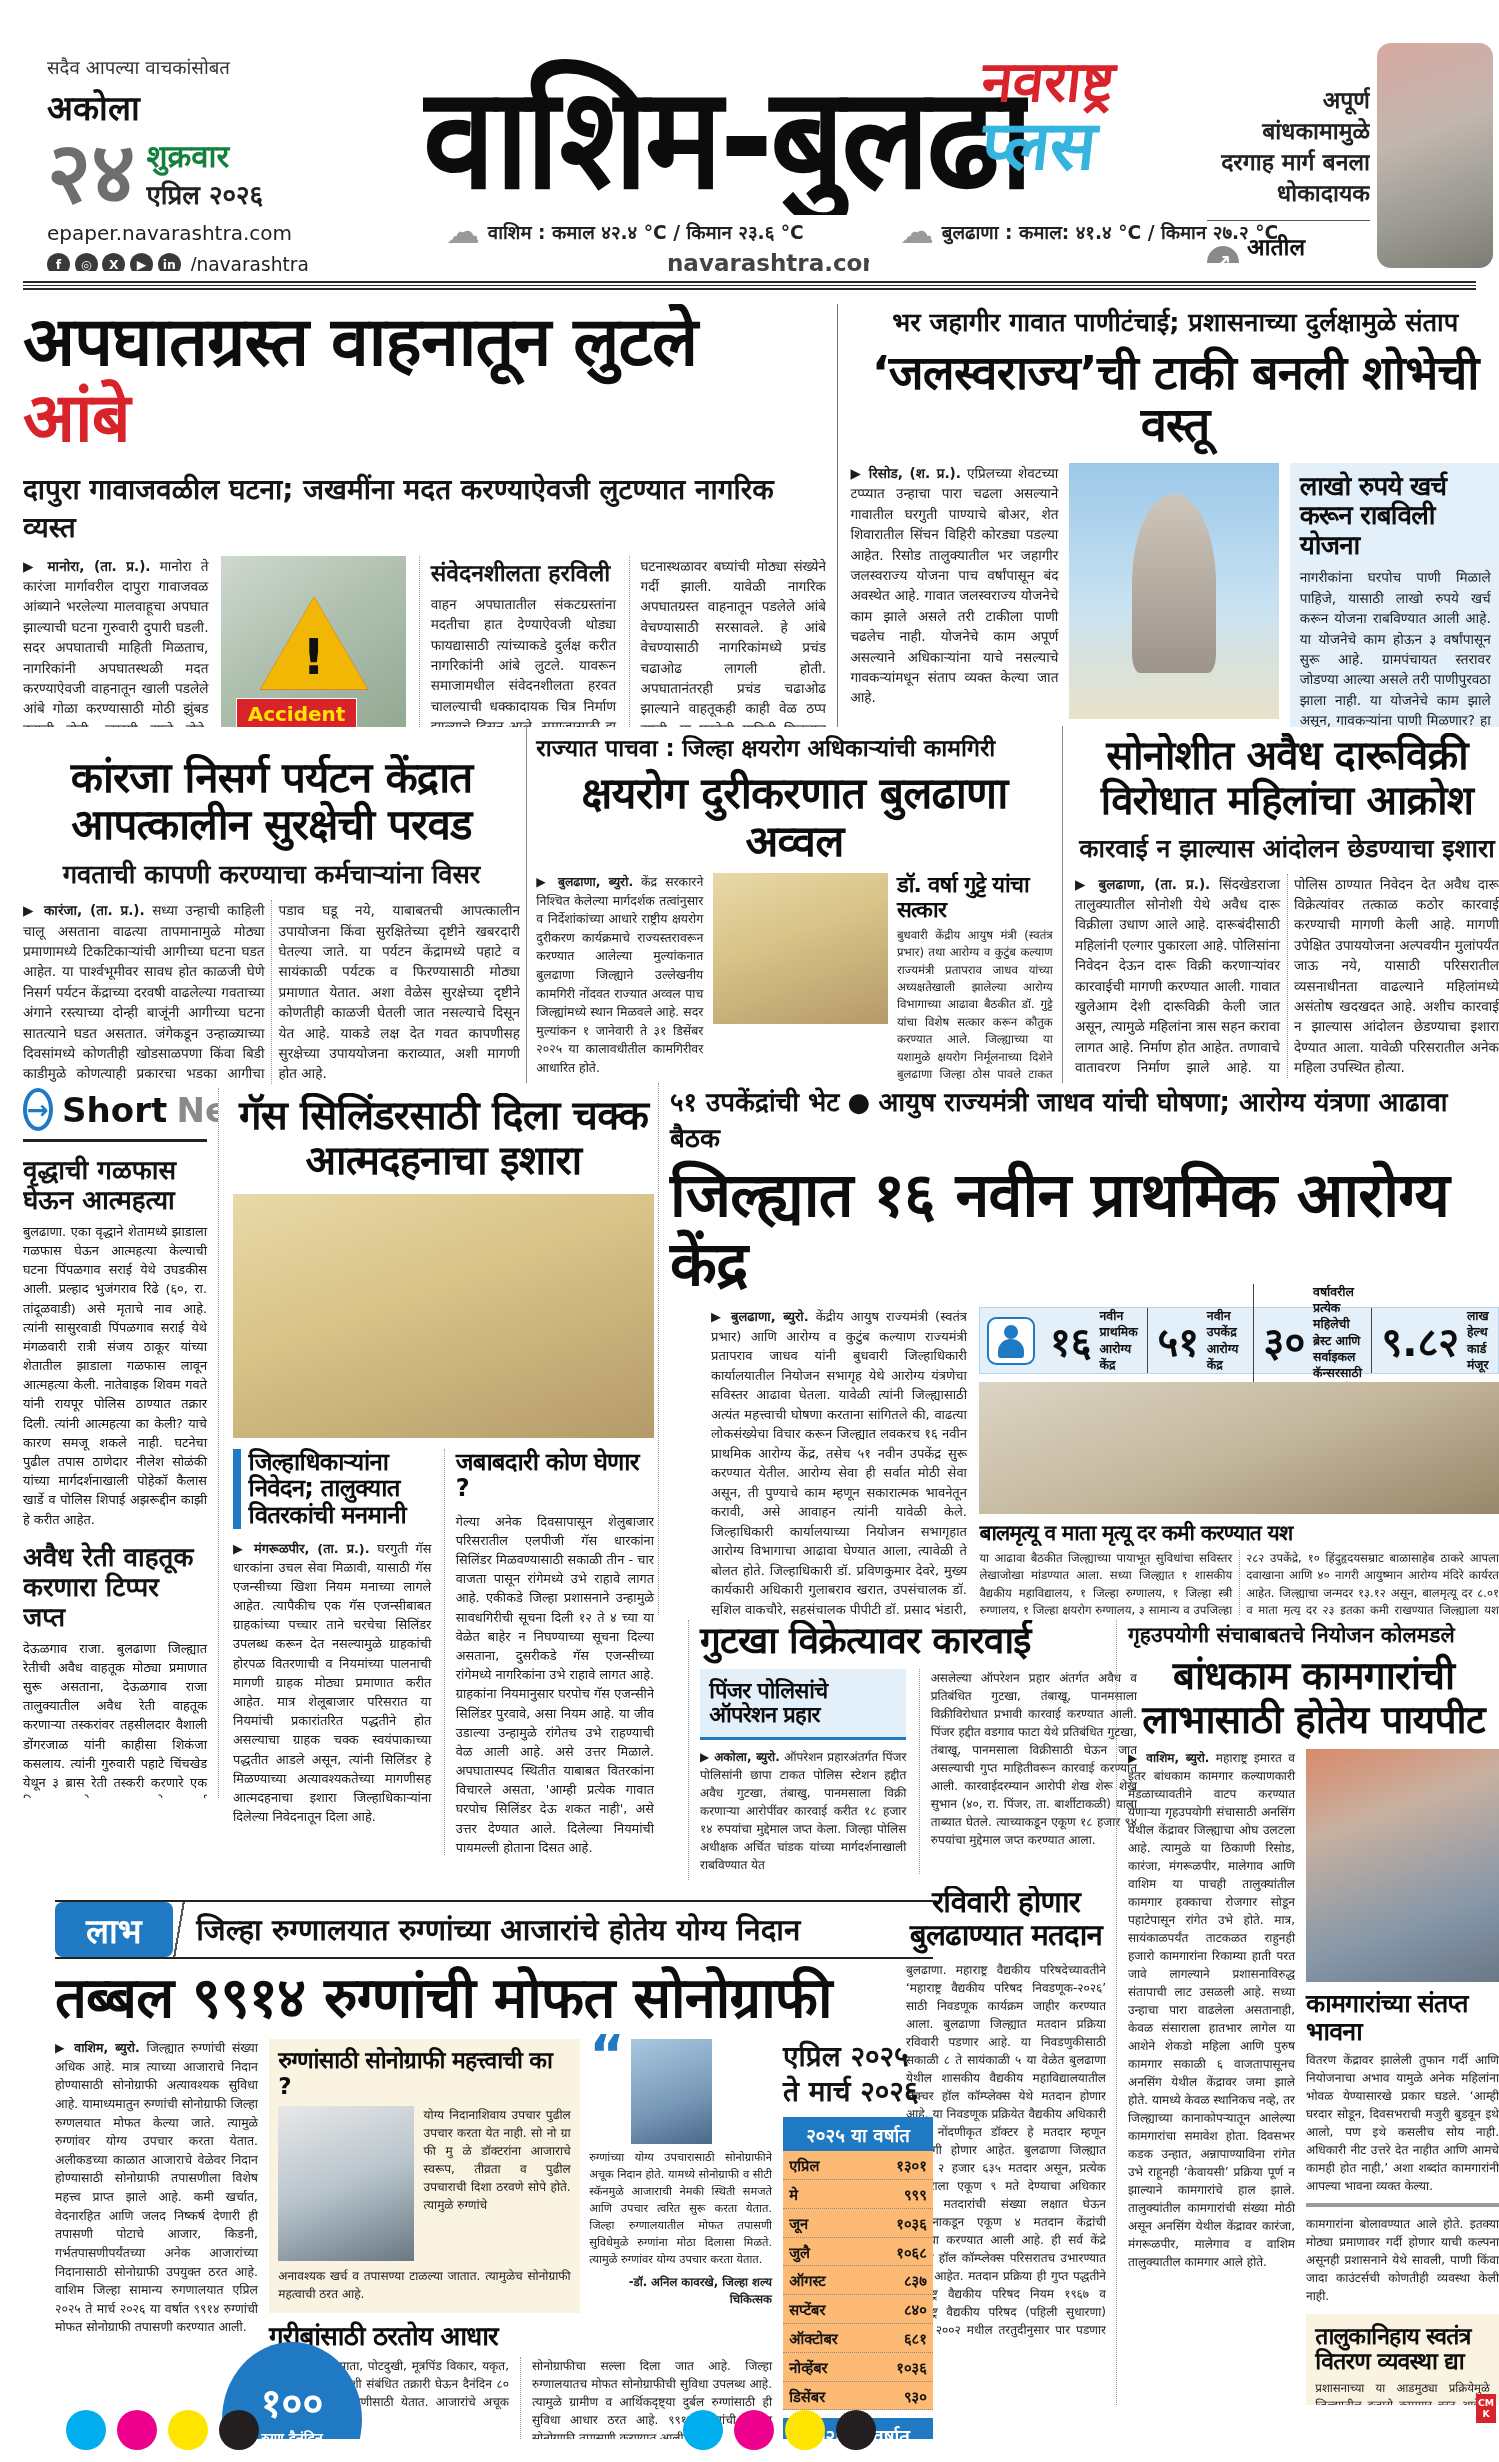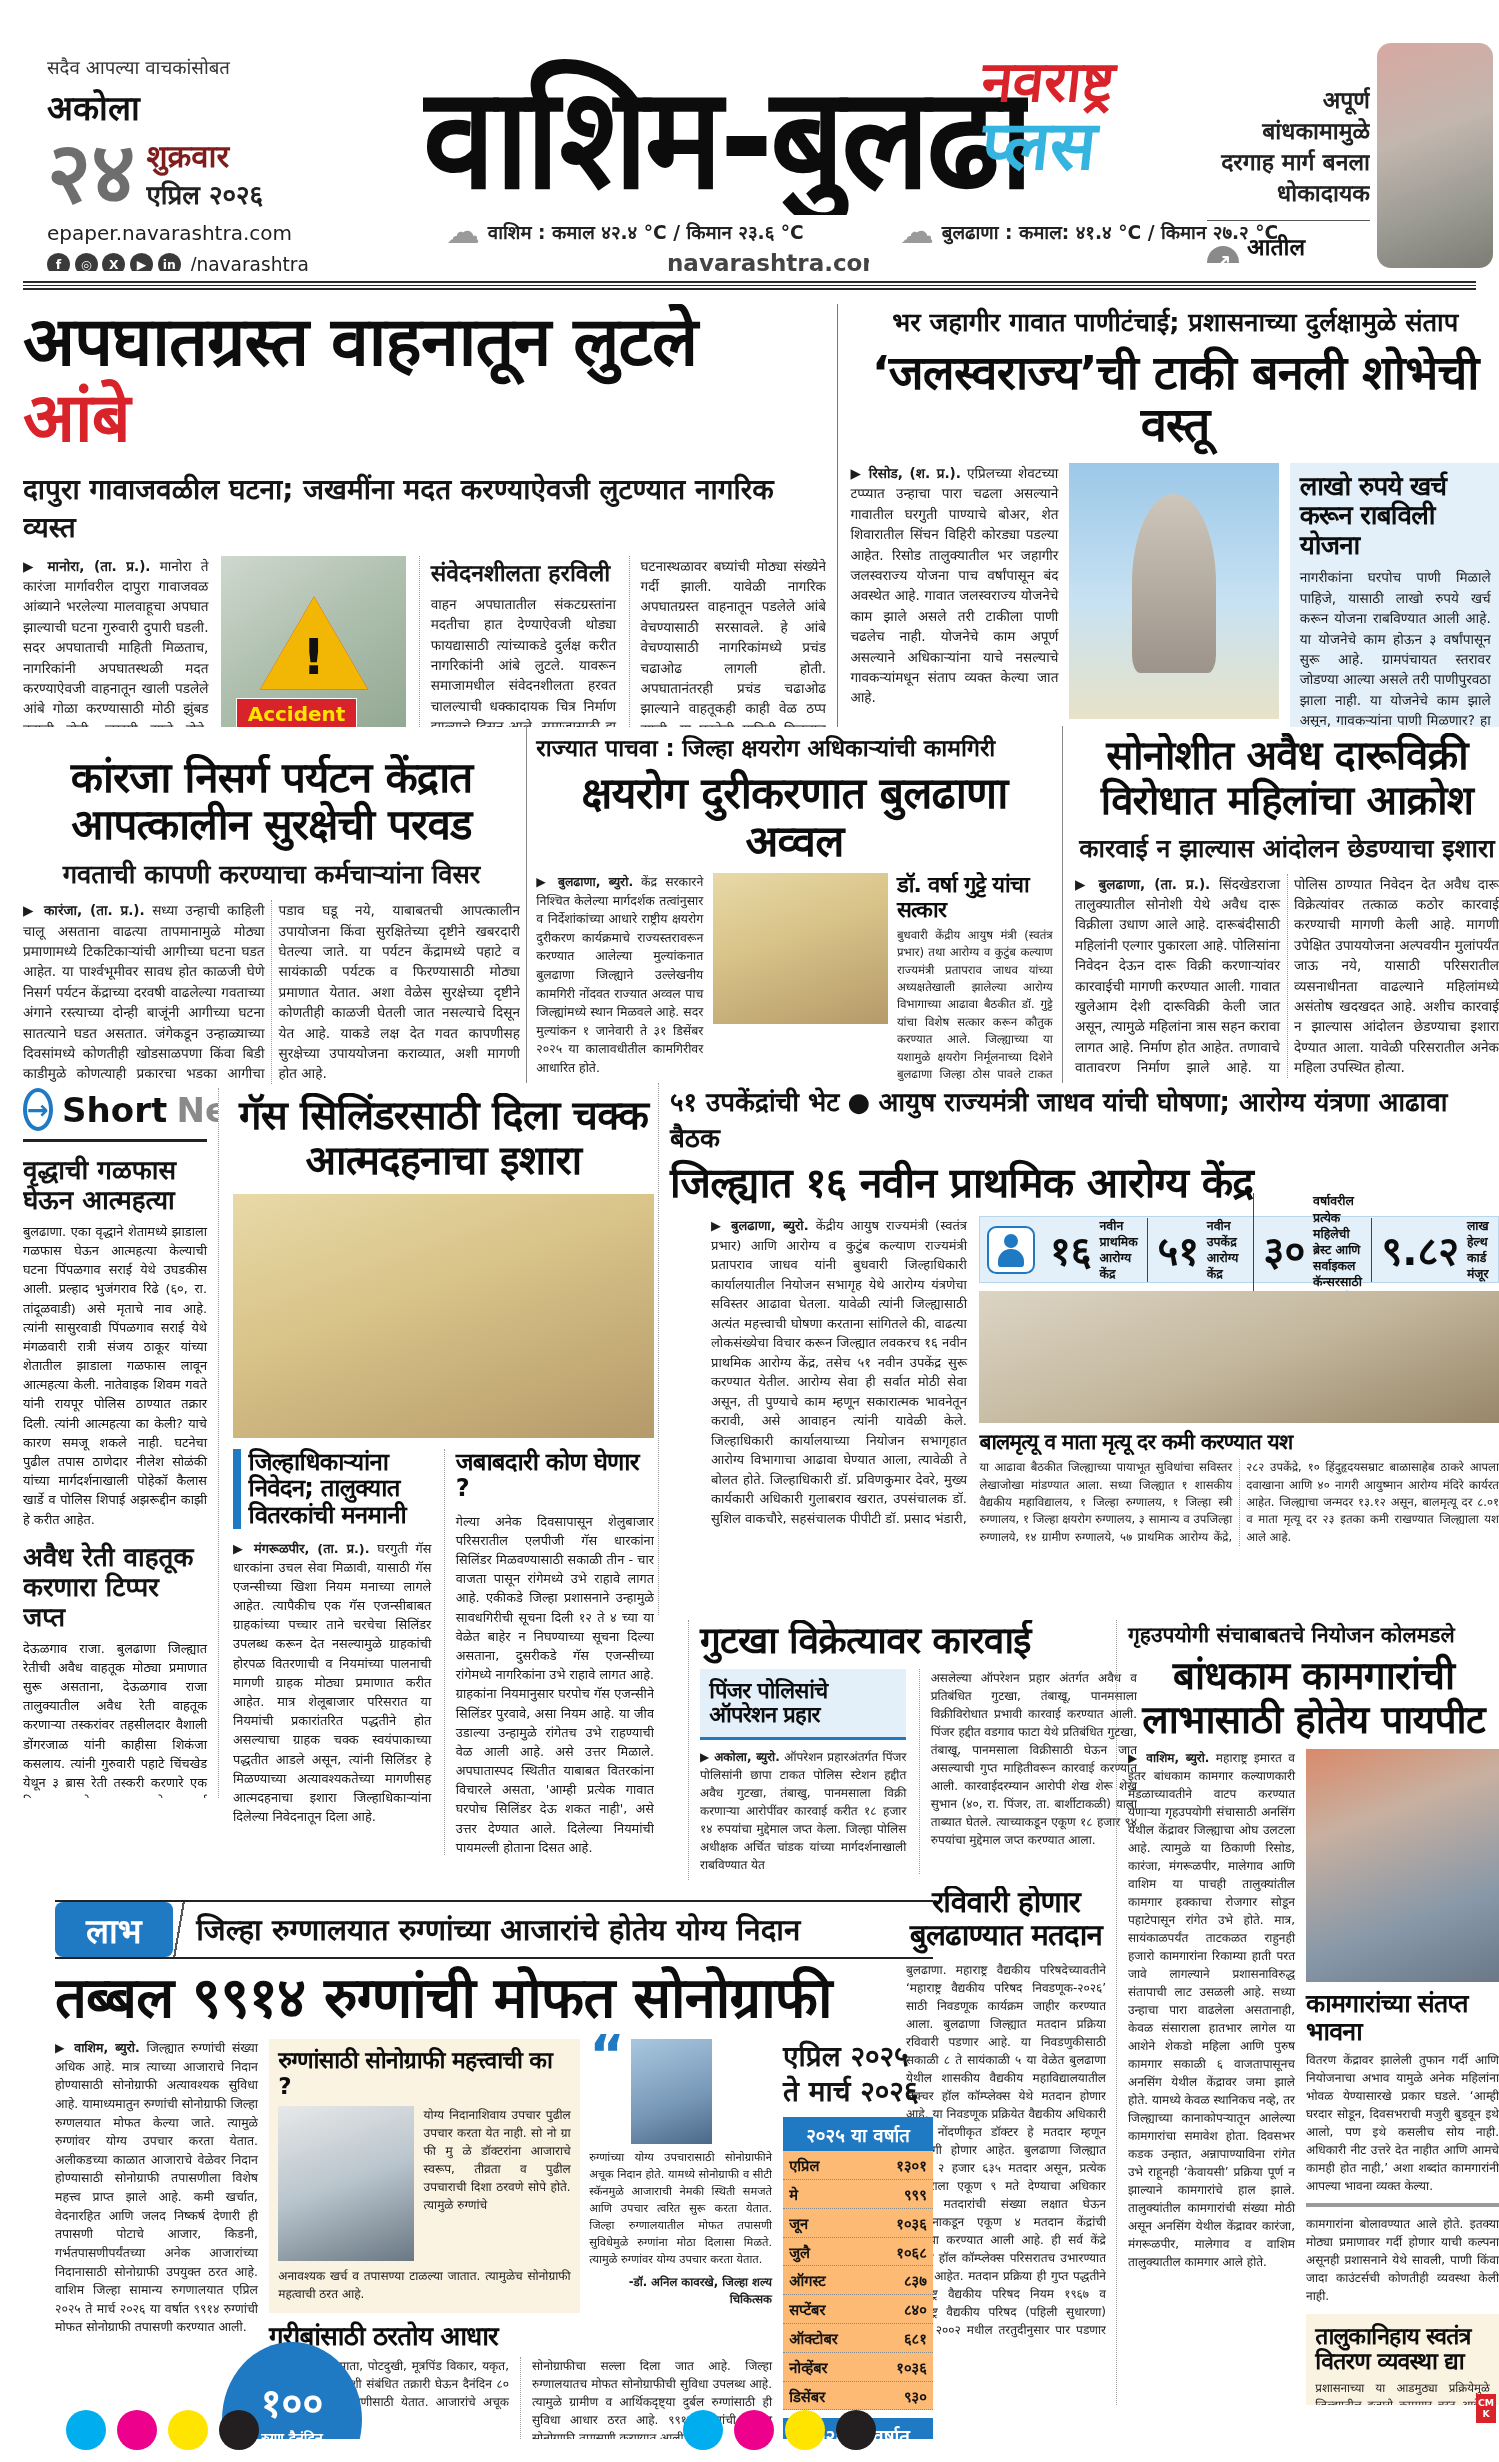--- a/index.html
+++ b/index.html
@@ -6,21 +6,21 @@
   body { background:#e9e9e9; font-family:"DejaVu Sans", sans-serif; }
   .page { position:relative; width:1499px; height:2462px; background:#ffffff; margin:0 auto;
           color:#141414; overflow:hidden; }
   .abs { position:absolute; overflow:hidden; }
 
   
   .tagline { font-size:18.6px; color:#333; }
   .edition { font-size:34px; font-weight:bold; color:#111; margin-top:4.7px; }
   .date-day { font-size:85px; font-weight:bold; color:#6e6e6e; line-height:0.95; }
   .date-col { display:flex; flex-direction:column; justify-content:center; margin-left:11px; }
-  .date-weekday { font-size:31px; font-weight:bold; color:#7f1d1d; }
+  .date-weekday { font-size:31px; font-weight:bold; color:#15803d; }
   .date-rest { font-size:26px; font-weight:bold; color:#222; }
   .epaper { font-size:20px; color:#222; margin-top:7.8px; }
   .social-row { display:flex; align-items:center; gap:4.7px; margin-top:7.8px; }
   .soc { width:23px; height:23px; border-radius:50%; background:#3a3a3a; color:#fff;
          font-size:12.4px; font-weight:bold; display:flex; align-items:center; justify-content:center; }
   .handle { font-size:18.6px; color:#222; margin-left:4.7px; }
   .main-title { font-size:130px; font-weight:900; letter-spacing:-3.1px; color:#0c0c0c;
                 transform:scaleY(1.08); transform-origin:top; white-space:nowrap; }
   .weather { display:flex; align-items:center; gap:7.8px; font-size:18.6px; font-weight:bold; color:#222; }
   .weather .cl { font-size:34px; color:#9a9a9a; font-weight:normal; }
@@ -301,21 +301,21 @@
       </div>
     </div>
   </div>
 
   <div class="abs" style="left:658px;top:1083px;width:841px;height:532px;border-left:0.8px dotted #9a9a9a;padding-left:11px;">
     <div style="font-size:26px;">
       <span class="kicker red">५१ उपकेंद्रांची भेट</span>
       <span>●</span>
       <span class="kicker">आयुष राज्यमंत्री जाधव यांची घोषणा; आरोग्य यंत्रणा आढावा बैठक</span>
     </div>
-    <div class="hl" style="font-size:41px;margin:6.2px 0 9.3px;">जिल्ह्यात १६ नवीन प्राथमिक आरोग्य केंद्र</div>
+    <div class="hl" style="font-size:61px;margin:6.2px 0 9.3px;">जिल्ह्यात १६ नवीन प्राथमिक आरोग्य केंद्र</div>
     <div style="display:flex;gap:12.4px;">
       <div class="bodytxt" style="width:256px;flex:0 0 auto;font-size:13px;margin-left:41px;">
         <span>▶</span>
         <span class="byline-name">बुलढाणा, ब्युरो.</span>
         <span>केंद्रीय आयुष राज्यमंत्री (स्वतंत्र प्रभार) आणि आरोग्य व कुटुंब कल्याण राज्यमंत्री प्रतापराव जाधव यांनी बुधवारी जिल्हाधिकारी कार्यालयातील नियोजन सभागृह येथे आरोग्य यंत्रणेचा सविस्तर आढावा घेतला. यावेळी त्यांनी जिल्ह्यासाठी अत्यंत महत्त्वाची घोषणा करताना सांगितले की, वाढत्या लोकसंख्येचा विचार करून जिल्ह्यात लवकरच १६ नवीन प्राथमिक आरोग्य केंद्र, तसेच ५१ नवीन उपकेंद्र सुरू करण्यात येतील. आरोग्य सेवा ही सर्वात मोठी सेवा असून, ती पुण्याचे काम म्हणून सकारात्मक भावनेतून करावी, असे आवाहन त्यांनी यावेळी केले. जिल्हाधिकारी कार्यालयाच्या नियोजन सभागृहात आरोग्य विभागाचा आढावा घेण्यात आला, त्यावेळी ते बोलत होते. जिल्हाधिकारी डॉ. प्रविणकुमार देवरे, मुख्य कार्यकारी अधिकारी गुलाबराव खरात, उपसंचालक डॉ. सुशिल वाकचौरे, सहसंचालक पीपीटी डॉ. प्रसाद भंडारी,</span>
       </div>
       <div style="flex:1;">
         <div class="stats" style="height:67px;">
           <div class="hicon" style="margin:0 6.2px;">
               <div class="hd"></div>

